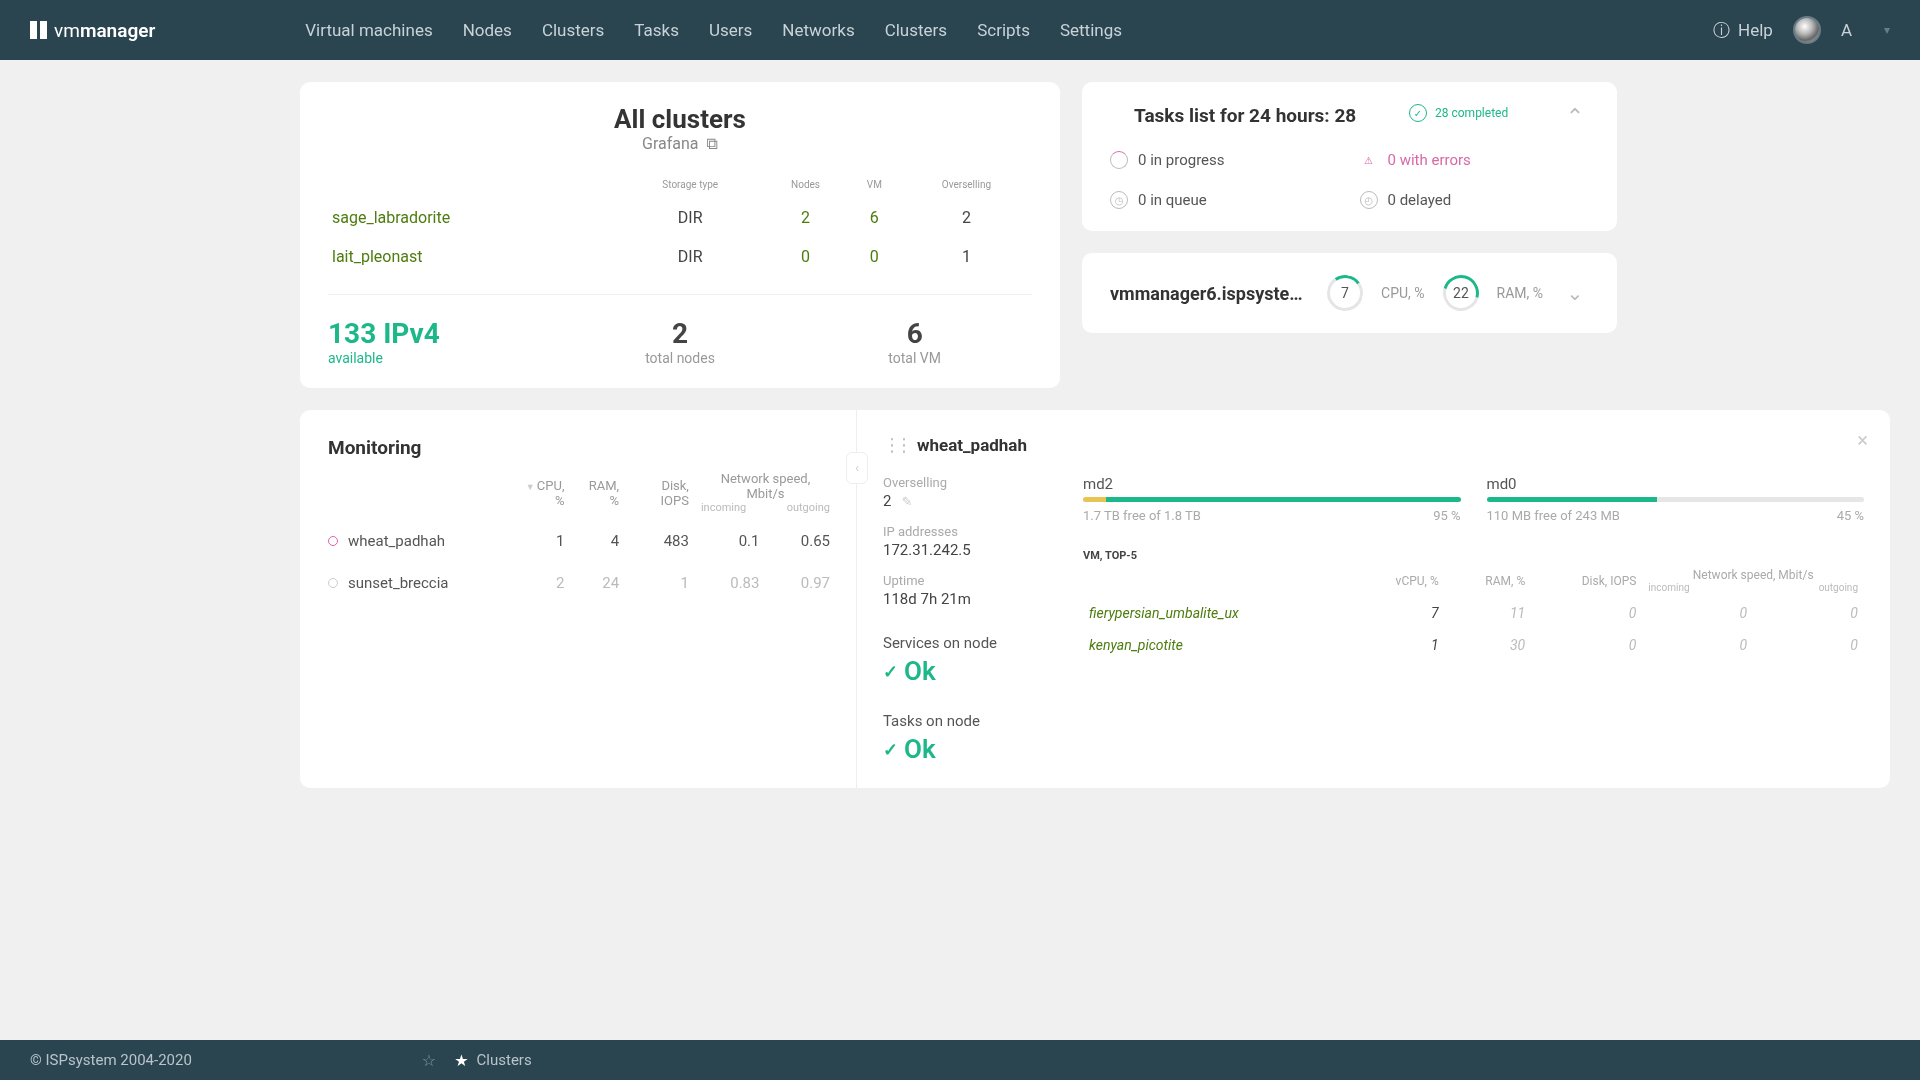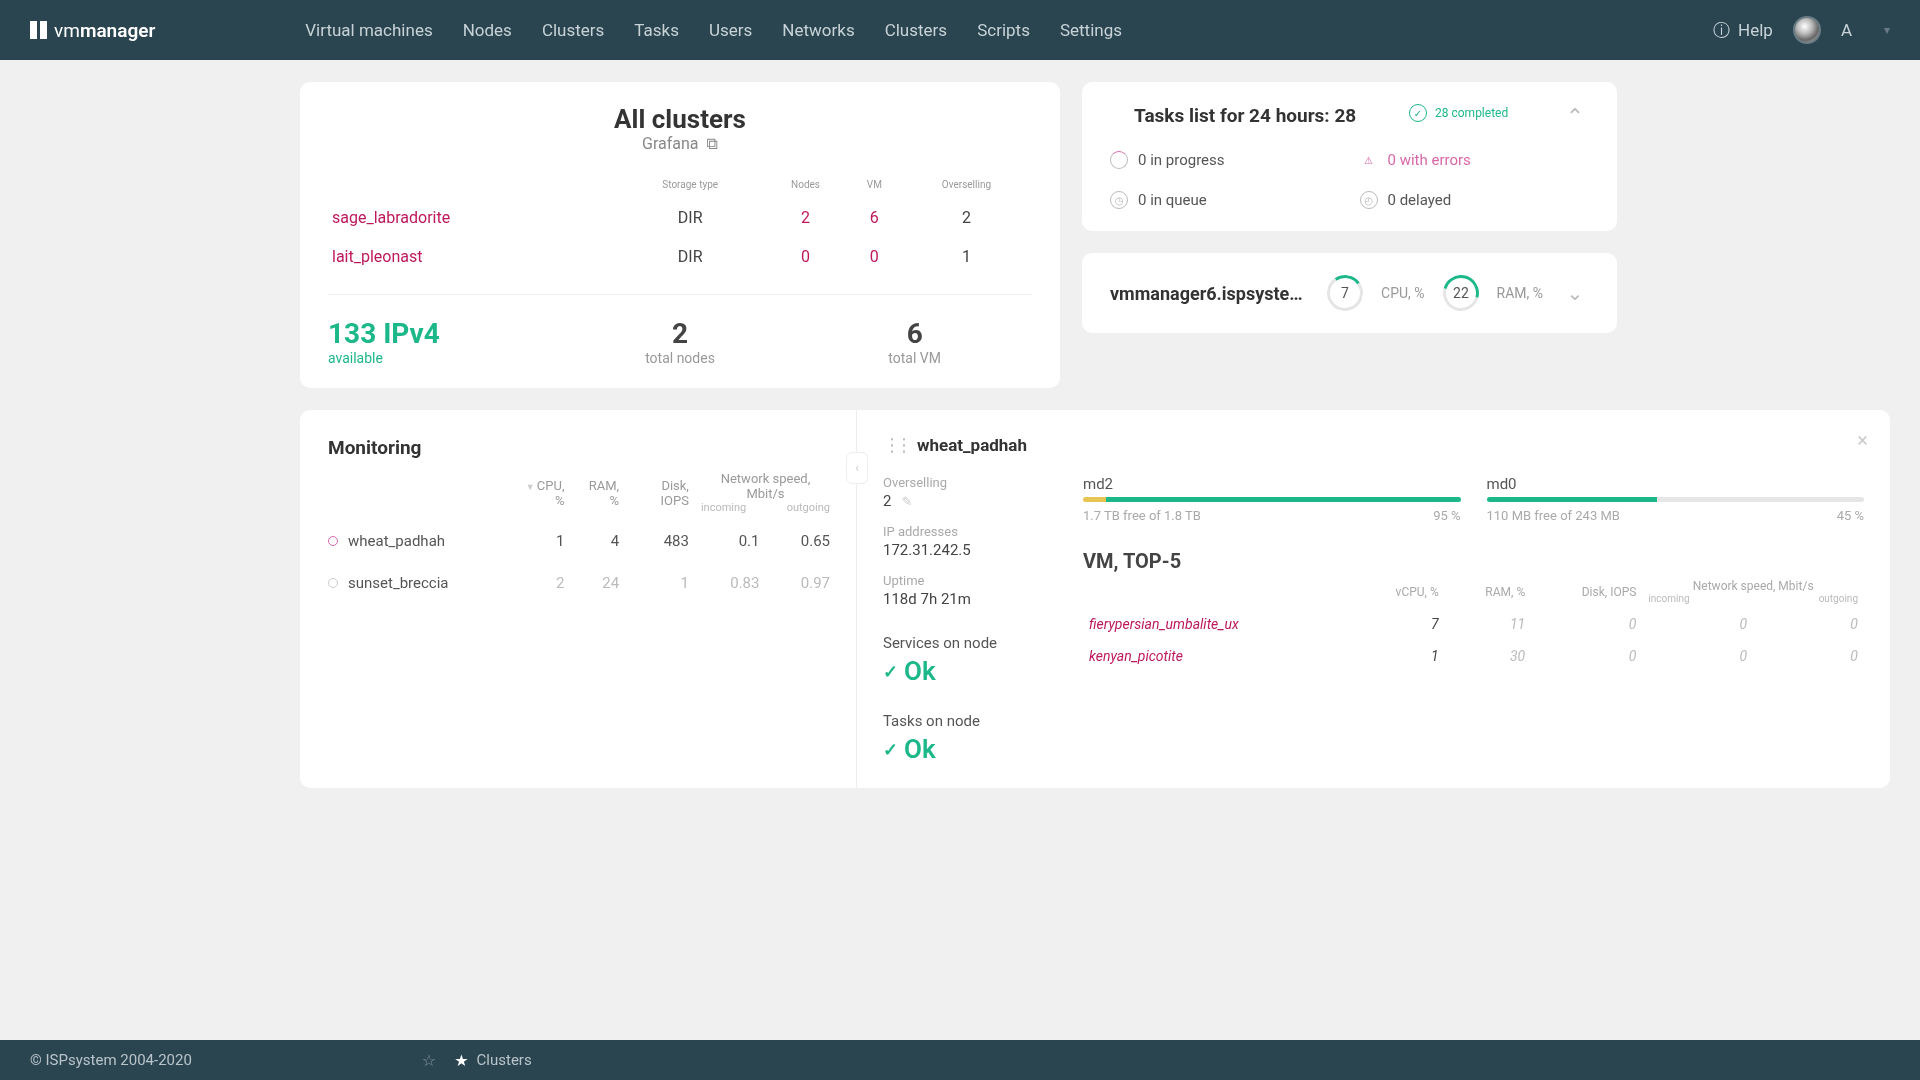--- a/index.html
+++ b/index.html
@@ -25,21 +25,21 @@
 
 .clusters-head { display: flex; justify-content: space-between; align-items: center; flex-direction: column; }
 .clusters-title { font-size: 26px; font-weight: 700; color: #343434; }
 .grafana { color: #888; font-size: 16px; display: flex; gap: 8px; align-items: flex-end; cursor: pointer; }
 
 .ctable { width: 100%; margin-top: 18px; border-collapse: collapse; }
 .ctable th { color: #9a9a9a; font-weight: 400; font-size: 10px; text-align: center; padding: 8px 4px; }
 .ctable th:first-child { text-align: left; }
 .ctable td { padding: 10px 4px; font-size: 16px; text-align: center; }
 .ctable td:first-child { text-align: left; }
-.link-teal { color: #be185d; cursor: pointer; }
+.link-teal { color: #4d7c0f; cursor: pointer; }
 .darktext { color: #444; }
 
 .stats-row { display: flex; margin-top: 18px; padding-top: 22px; border-top: 1px solid #eee; }
 .stat { flex: 1; text-align: center; }
 .stat:first-child { text-align: left; }
 .stat-big { font-size: 28px; font-weight: 700; color: #444; }
 .stat-big.green { color: #1db88a; }
 .stat-sub { font-size: 14px; color: #999; }
 .stat-sub.green { color: #1db88a; }
 
@@ -103,21 +103,21 @@
 .bar.p95 { background: linear-gradient(to right, #e8c452 0 6%, #1db88a 6% 100%); }
 .bar.p45 { background: linear-gradient(to right, #1db88a 0 45%, #e6e6e6 45% 100%); }
 .disk-sub { display: flex; justify-content: space-between; font-size: 13px; color: #aaa; }
 
 .status-block { margin-top: 26px; }
 .status-label { font-size: 15px; color: #555; }
 .ok { font-size: 26px; font-weight: 600; color: #1db88a; display: flex; align-items: center; gap: 6px; margin-top: 4px; }
 .ok .chk { font-size: 18px; }
 
 .vmtop { margin-top: 26px; }
-.vmtop-title { font-size: 20px; font-weight: 700; color: #444; }
+.vmtop-title { font-size: 11px; font-weight: 700; color: #444; }
 .vmtop table { width: 100%; border-collapse: collapse; margin-top: 2px; }
 .vmtop th { font-size: 12px; color: #aaa; font-weight: 400; text-align: right; padding: 4px 6px; }
 .vmtop th:first-child { text-align: left; }
 .vmtop td { font-size: 14px; text-align: right; padding: 8px 6px; color: #bbb; font-style: italic; }
 .vmtop td:first-child { text-align: left; }
 .vmtop td.strong { color: #444; }
 .vmtop .sublabels { font-size: 10px; }
 
 .footer { position: fixed; bottom: 0; left: 0; right: 0; height: 40px; background: #2a4450; color: #b8c4c9; display: flex; align-items: center; padding: 0 30px; font-size: 15px; }
 .footer-tabs { display: flex; align-items: center; gap: 18px; margin-left: 230px; }

